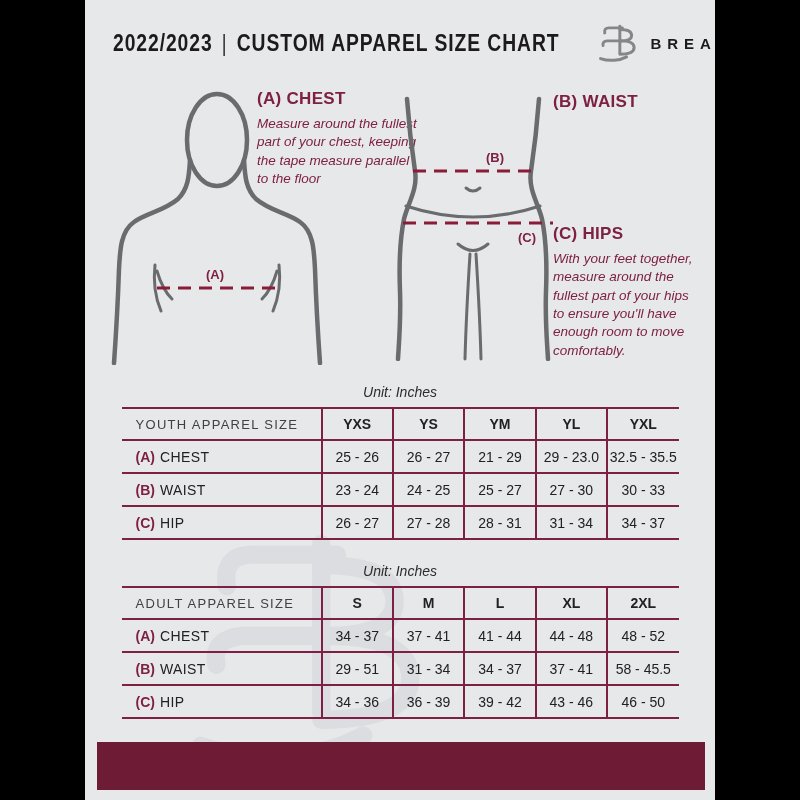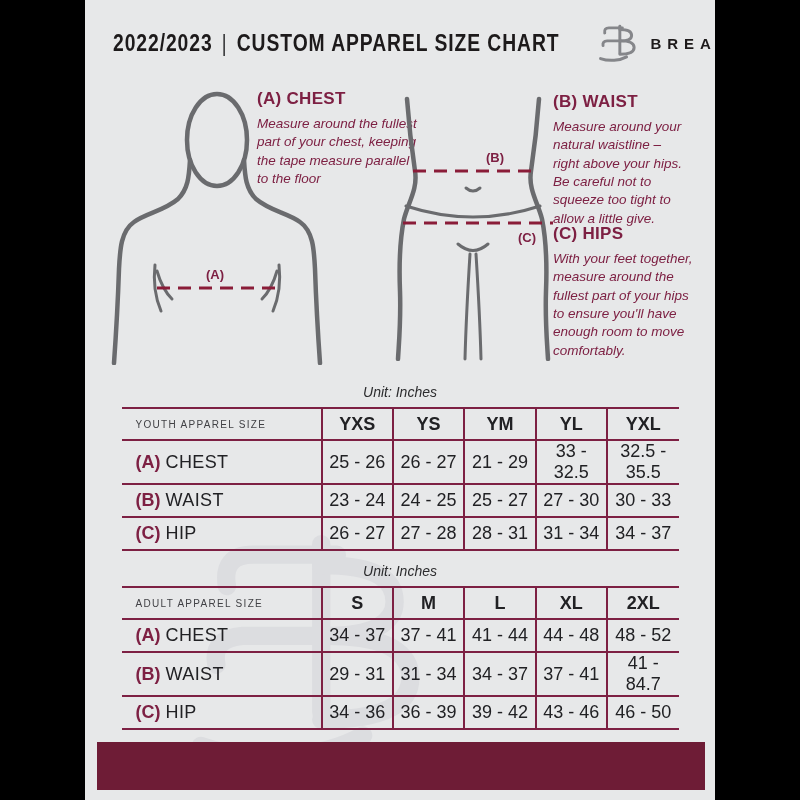--- a/index.html
+++ b/index.html
@@ -36,26 +36,26 @@
 
   
   .sect{position:absolute;left:0;width:630px;text-align:center;z-index:1;}
   .sect-youth{top:366px;}
   .sect-adult{top:545px;}
   .sect-title{font-weight:bold;font-size:15px;color:#2c2c2e;letter-spacing:.2px;}
   .sect-unit{font-style:italic;font-size:14px;color:#2c2c2e;margin-top:18px;}
   .size-table{width:557px;margin:7px auto 0;border-collapse:collapse;table-layout:fixed;
     position:relative;z-index:1;}
   .size-table th,.size-table td{border-top:2px solid #7d2043;border-bottom:2px solid #7d2043;
-    border-left:2px solid #7d2043;height:30px;font-size:18px;color:#212124;text-align:center;
+    border-left:2px solid #7d2043;height:30px;font-size:14px;color:#212124;text-align:center;
     padding:0;background:transparent;}
   .size-table th:first-child,.size-table td:first-child{border-left:none;width:185px;
     text-align:left;padding-left:14px;}
   .size-table thead th{font-weight:bold;}
-  .size-table thead th:first-child{font-weight:normal;font-size:10px;letter-spacing:1.3px;color:#414145;}
+  .size-table thead th:first-child{font-weight:normal;font-size:13px;letter-spacing:1.3px;color:#414145;}
   .size-table td{height:31px;}
   .rk{font-weight:bold;color:#7d2043;margin-right:5px;}
   .rlbl{letter-spacing:.4px;}
 
   
   .watermark{position:absolute;left:16px;top:518px;width:430px;height:262px;color:#dcdde0;z-index:0;}
   .footer-bar{position:absolute;left:12px;top:742px;width:608px;height:48px;background:#6e1c36;z-index:2;}
 </style>
 </head>
 <body>
@@ -116,21 +116,20 @@
       <path class="sil-thin" d="M 70,153 Q 85,166 100,153"></path>
       <path class="sil-thin" d="M 82,163 C 80,195 78,230 77,268"></path>
       <path class="sil-thin" d="M 88,163 C 90,195 92,230 93,268"></path>
       <line class="dash" x1="25" y1="80" x2="146" y2="80"></line>
       <text class="marker" x="98" y="71">(B)</text>
       <line class="dash" x1="15" y1="132" x2="165" y2="132"></line>
       <text class="marker" x="130" y="151">(C)</text>
     </svg>
 
     <div class="guide-h gh-b">(B) WAIST</div>
-    <div class="guide-p gp-b">Measure around your natural waistline – right above your hips. Be careful not to squeeze too tight to allow a little give.</div>
 
     <div class="guide-h gh-c">(C) HIPS</div>
     <div class="guide-p gp-c">With your feet together, measure around the fullest part of your hips to ensure you'll have enough room to move comfortably.</div>
   </div>
 
   <div class="sect sect-youth">
     <div class="sect-unit">Unit: Inches</div>
     <table class="size-table">
       <thead>
         <tr>
@@ -141,21 +140,21 @@
           <th>YL</th>
           <th>YXL</th>
         </tr>
       </thead>
       <tbody>
         <tr>
           <td><span class="rk">(A)</span><span class="rlbl">CHEST</span></td>
           <td>25 - 26</td>
           <td>26 - 27</td>
           <td>21 - 29</td>
-          <td>33 - 32.5</td>
+          <td>29 - 23.0</td>
           <td>32.5 - 35.5</td>
         </tr>
         <tr>
           <td><span class="rk">(B)</span><span class="rlbl">WAIST</span></td>
           <td>23 - 24</td>
           <td>24 - 25</td>
           <td>25 - 27</td>
           <td>27 - 30</td>
           <td>30 - 33</td>
         </tr>
@@ -188,25 +187,25 @@
         <tr>
           <td><span class="rk">(A)</span><span class="rlbl">CHEST</span></td>
           <td>34 - 37</td>
           <td>37 - 41</td>
           <td>41 - 44</td>
           <td>44 - 48</td>
           <td>48 - 52</td>
         </tr>
         <tr>
           <td><span class="rk">(B)</span><span class="rlbl">WAIST</span></td>
-          <td>29 - 31</td>
+          <td>29 - 51</td>
           <td>31 - 34</td>
           <td>34 - 37</td>
           <td>37 - 41</td>
-          <td>41 - 84.7</td>
+          <td>58 - 45.5</td>
         </tr>
         <tr>
           <td><span class="rk">(C)</span><span class="rlbl">HIP</span></td>
           <td>34 - 36</td>
           <td>36 - 39</td>
           <td>39 - 42</td>
           <td>43 - 46</td>
           <td>46 - 50</td>
         </tr>
       </tbody>

